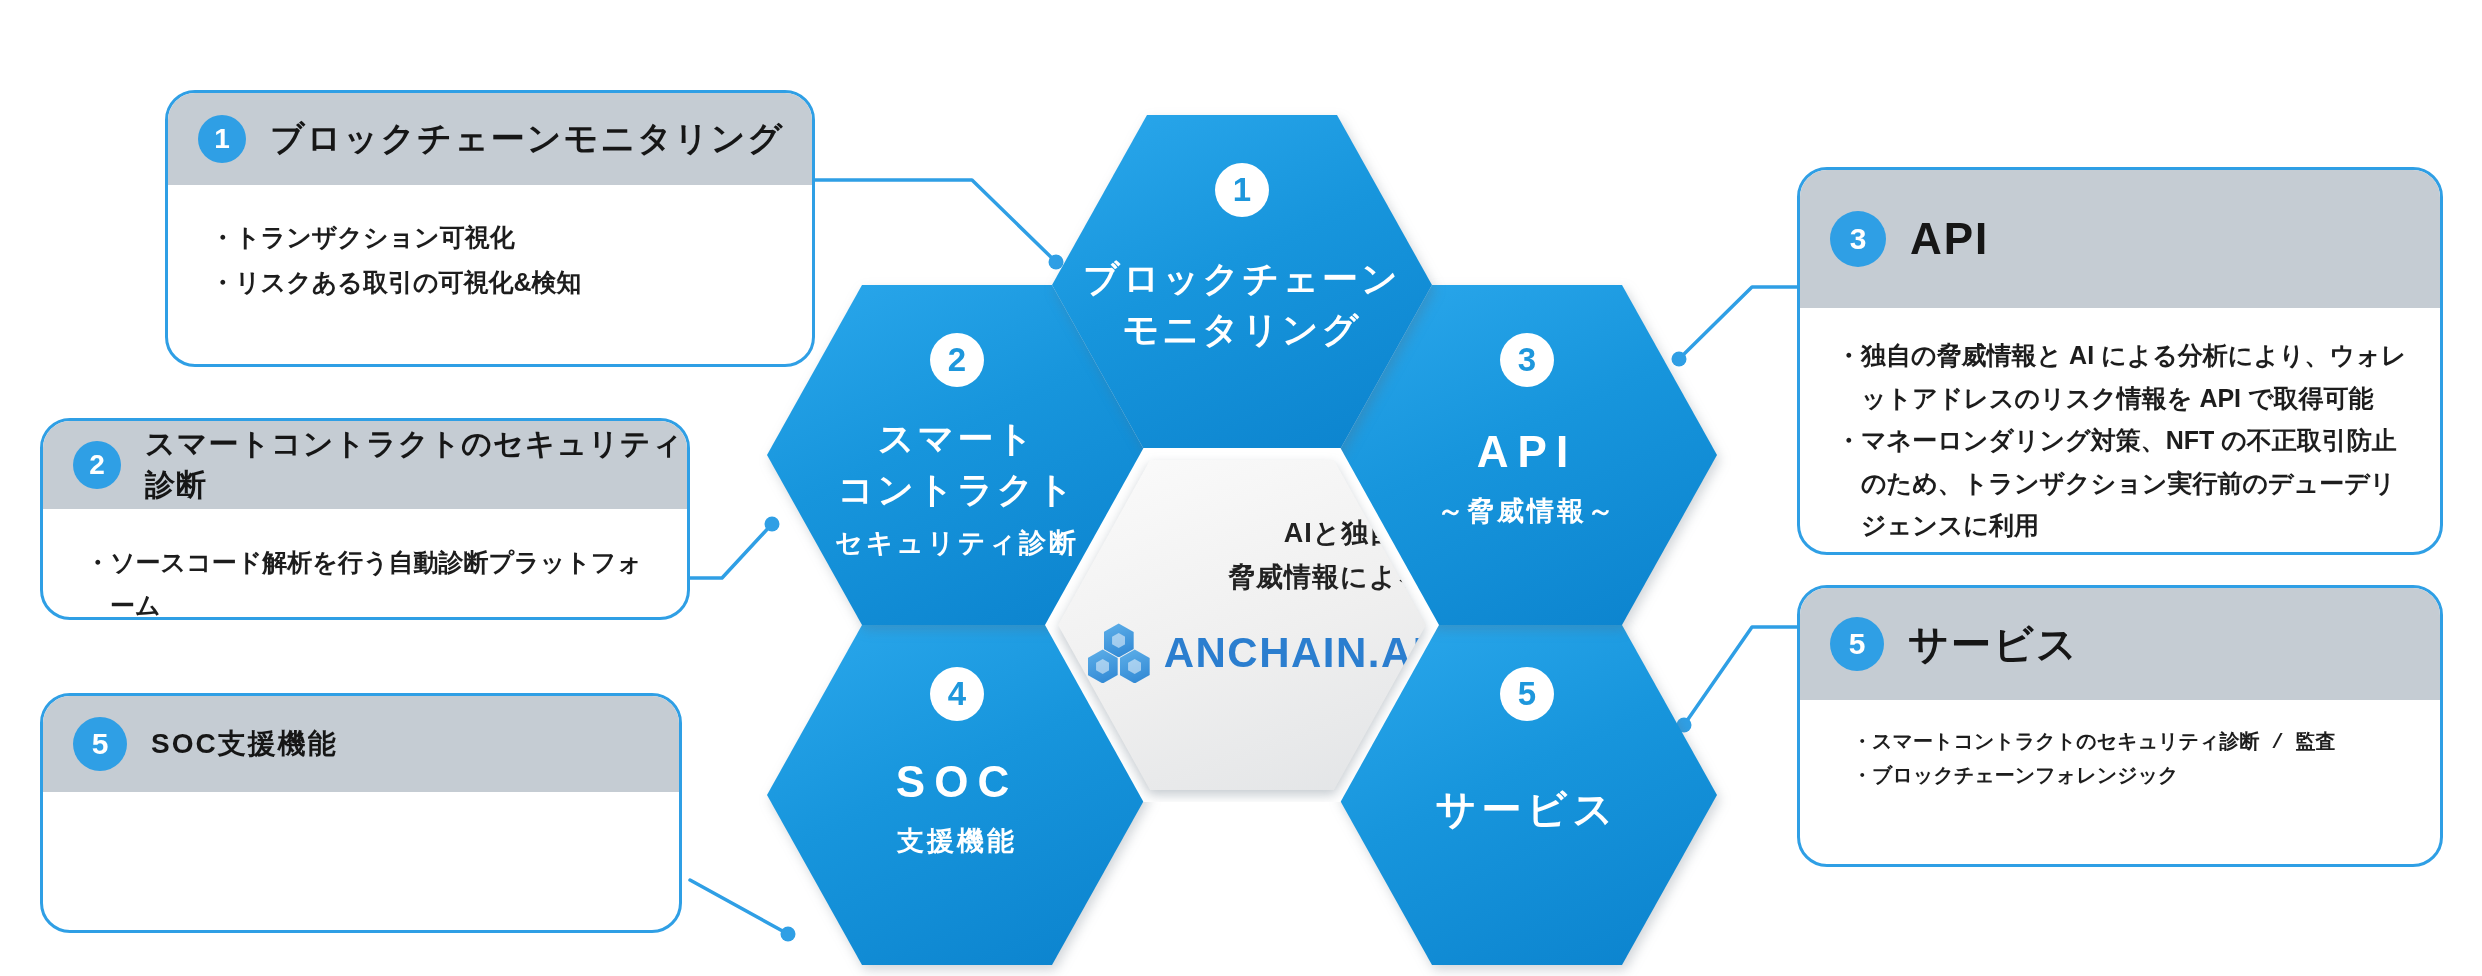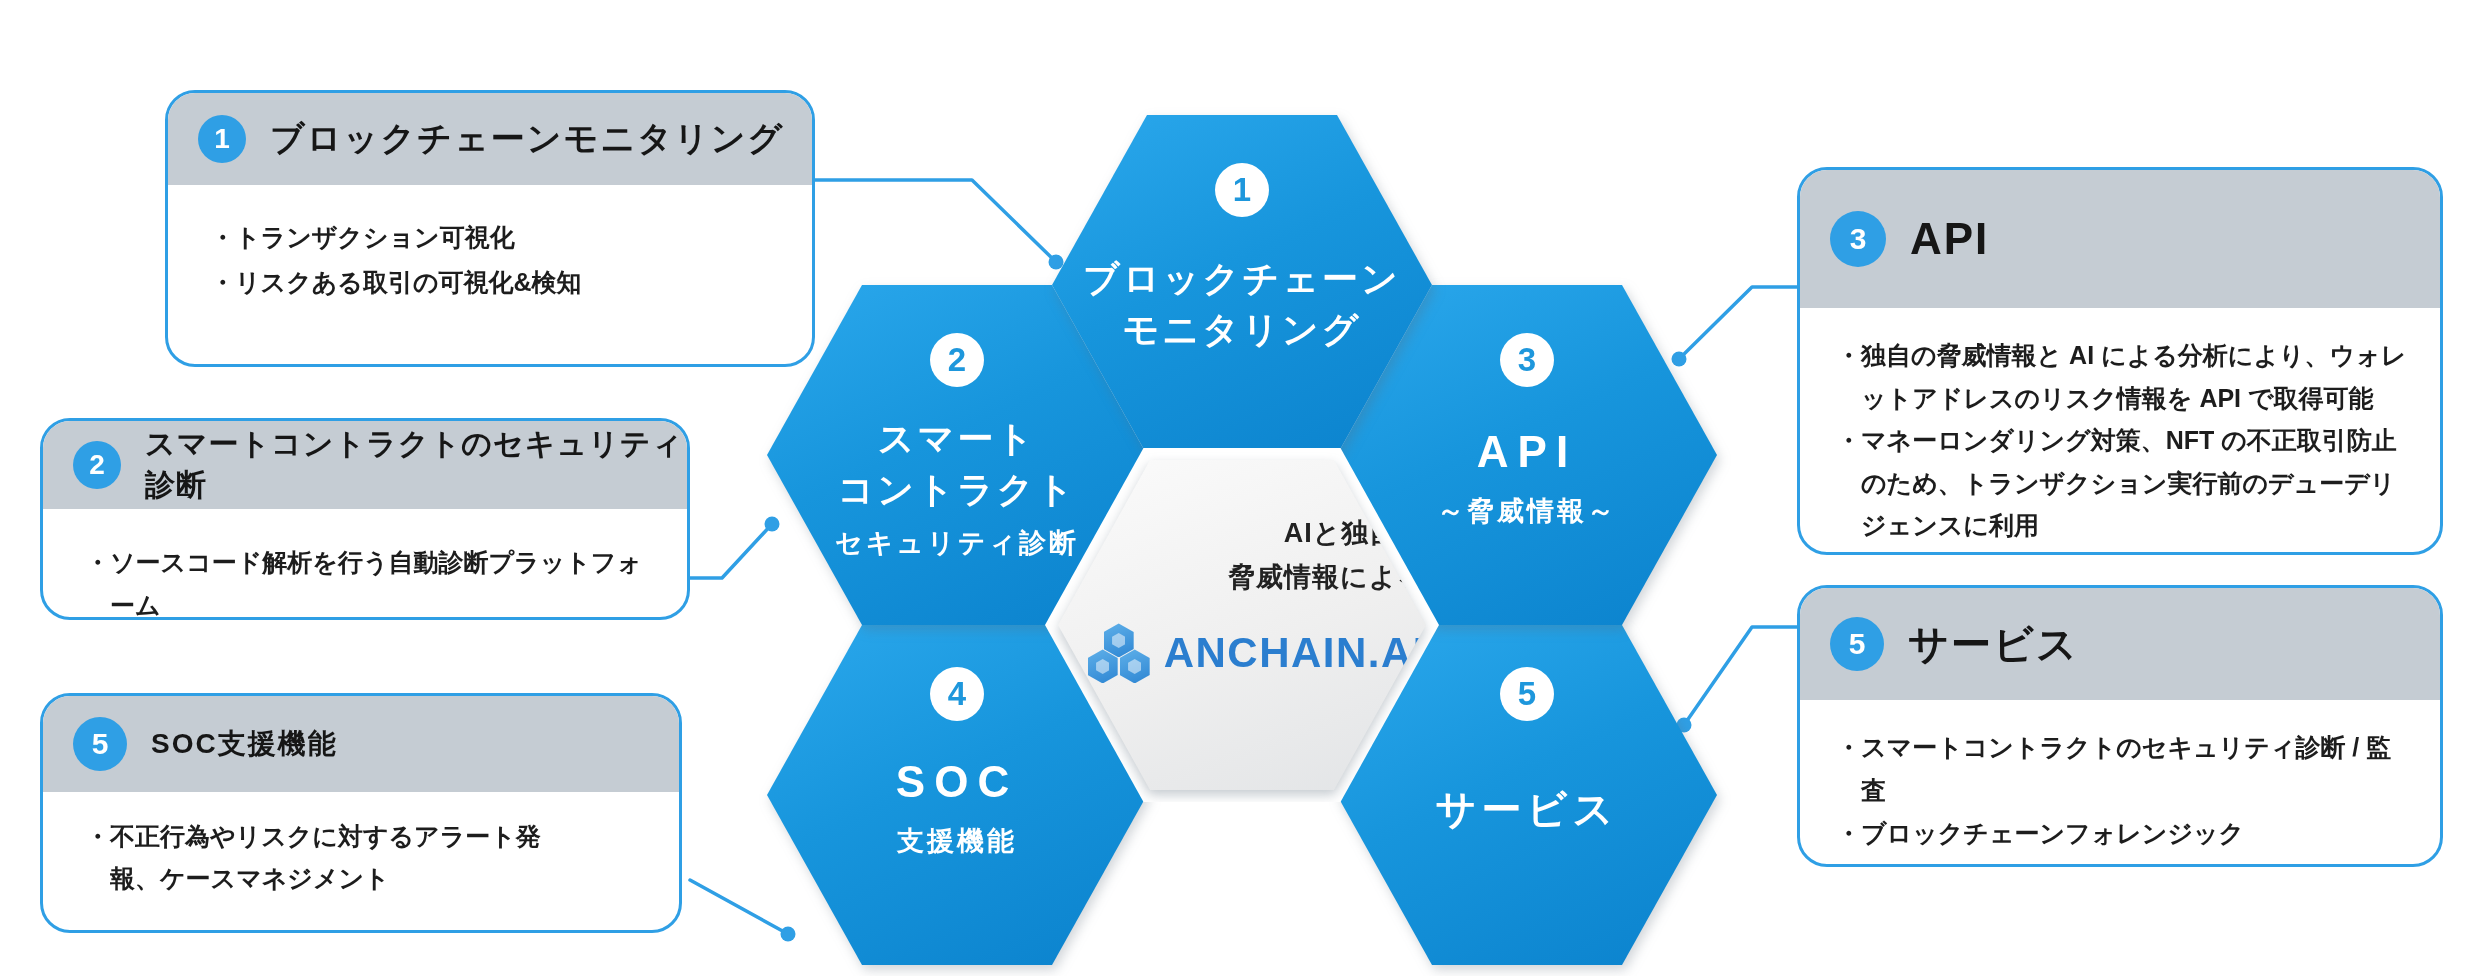--- a/index.html
+++ b/index.html
@@ -94,21 +94,21 @@
   #callout-4{left:1797px;top:167px;width:646px;height:388px;}
   #callout-4 .callout-header{height:138px;}
   #callout-4 .callout-badge{width:56px;height:56px;font-size:30px;}
   #callout-4 .callout-title{font-size:44px;letter-spacing:2px;}
   #callout-4 .callout-body{font-size:25px;line-height:1.7;padding-top:26px;padding-left:36px;}
 
   #callout-5{left:1797px;top:585px;width:646px;height:282px;}
   #callout-5 .callout-header{height:112px;}
   #callout-5 .callout-badge{width:54px;height:54px;font-size:30px;}
   #callout-5 .callout-title{font-size:40px;letter-spacing:2px;}
-  #callout-5 .callout-body{font-size:25px;line-height:1.72;padding-top:26px;padding-left:36px;}
+  #callout-5 .callout-body{font-size:20px;line-height:1.72;padding-top:26px;padding-left:52px;font-family:Liberation Mono, monospace;}
 </style>
 </head>
 <body>
 
 <div id="canvas">
 
   <svg id="connector-layer" width="2482" height="976" viewBox="0 0 2482 976">
     <path class="conn" d="M 813 180 L 972 180 L 1056 262"></path>
     <circle class="conn-dot" cx="1056" cy="262" r="7.5"></circle>
 
@@ -205,23 +205,20 @@
     <div class="callout-body">
       <div class="bullet">・ソースコード解析を行う自動診断プラットフォーム</div>
     </div>
   </div>
 
   <div class="callout" id="callout-3">
     <div class="callout-header">
       <div class="callout-badge">5</div>
       <div class="callout-title">SOC支援機能</div>
     </div>
-    <div class="callout-body">
-      <div class="bullet">・不正行為やリスクに対するアラート発報、ケースマネジメント</div>
-    </div>
   </div>
 
   <div class="callout" id="callout-4">
     <div class="callout-header">
       <div class="callout-badge">3</div>
       <div class="callout-title">API</div>
     </div>
     <div class="callout-body">
       <div class="bullet">・独自の脅威情報と AI による分析により、ウォレットアドレスのリスク情報を API で取得可能</div>
       <div class="bullet">・マネーロンダリング対策、NFT の不正取引防止のため、トランザクション実行前のデューデリジェンスに利用</div>

